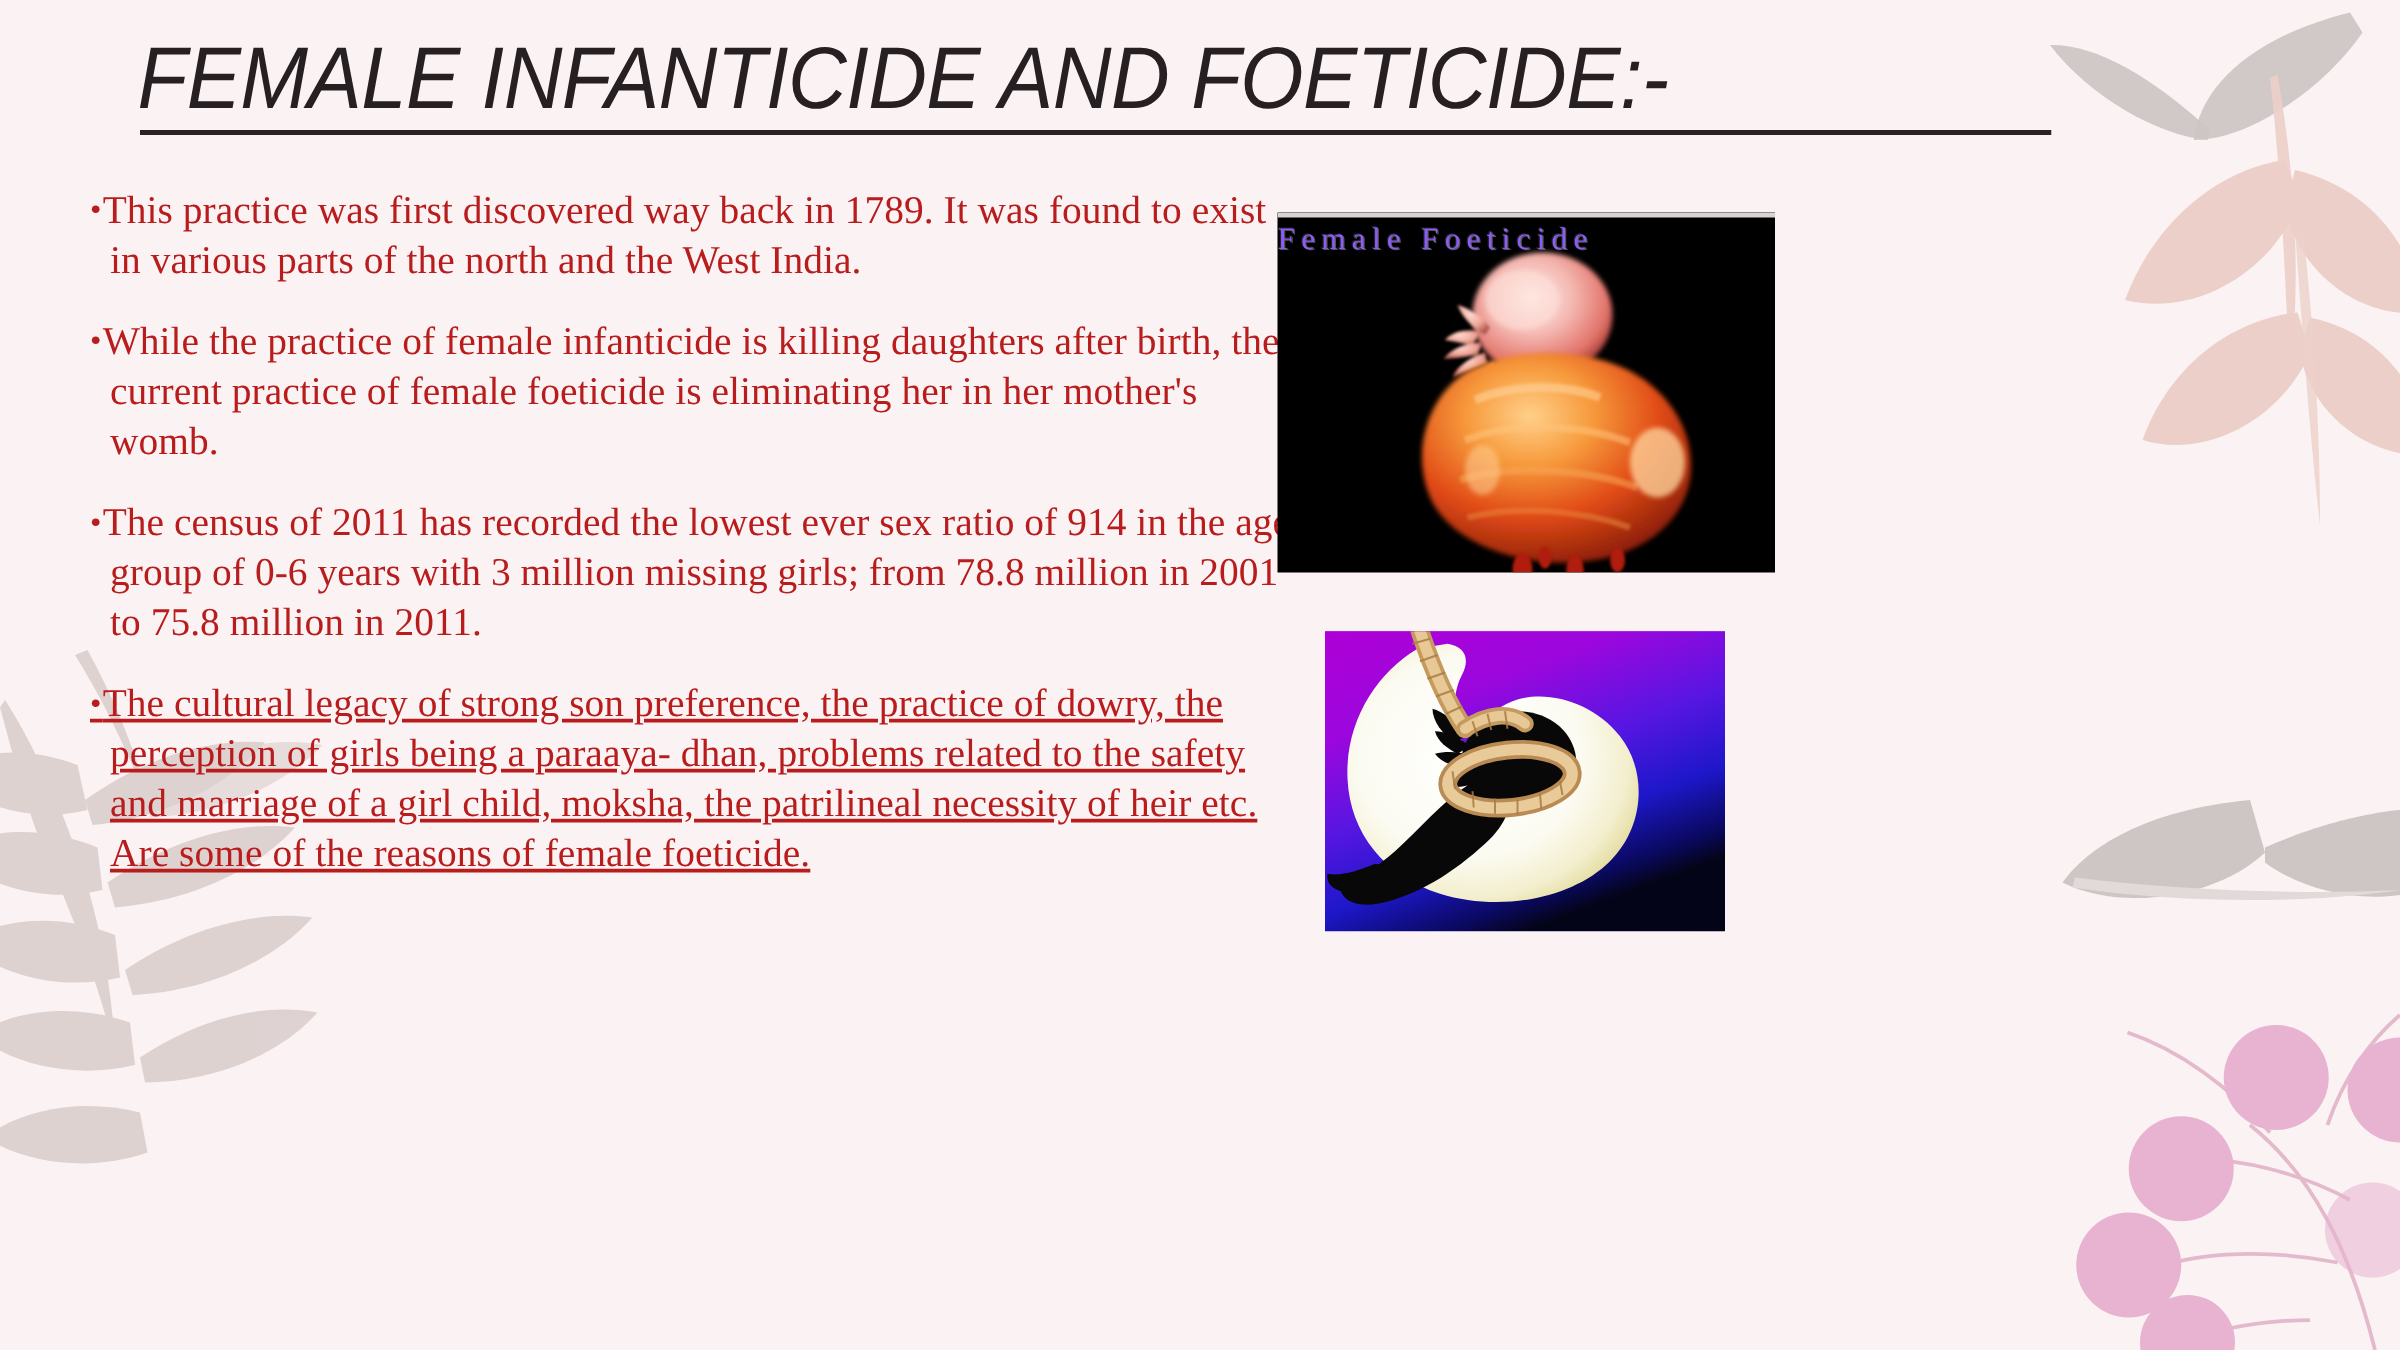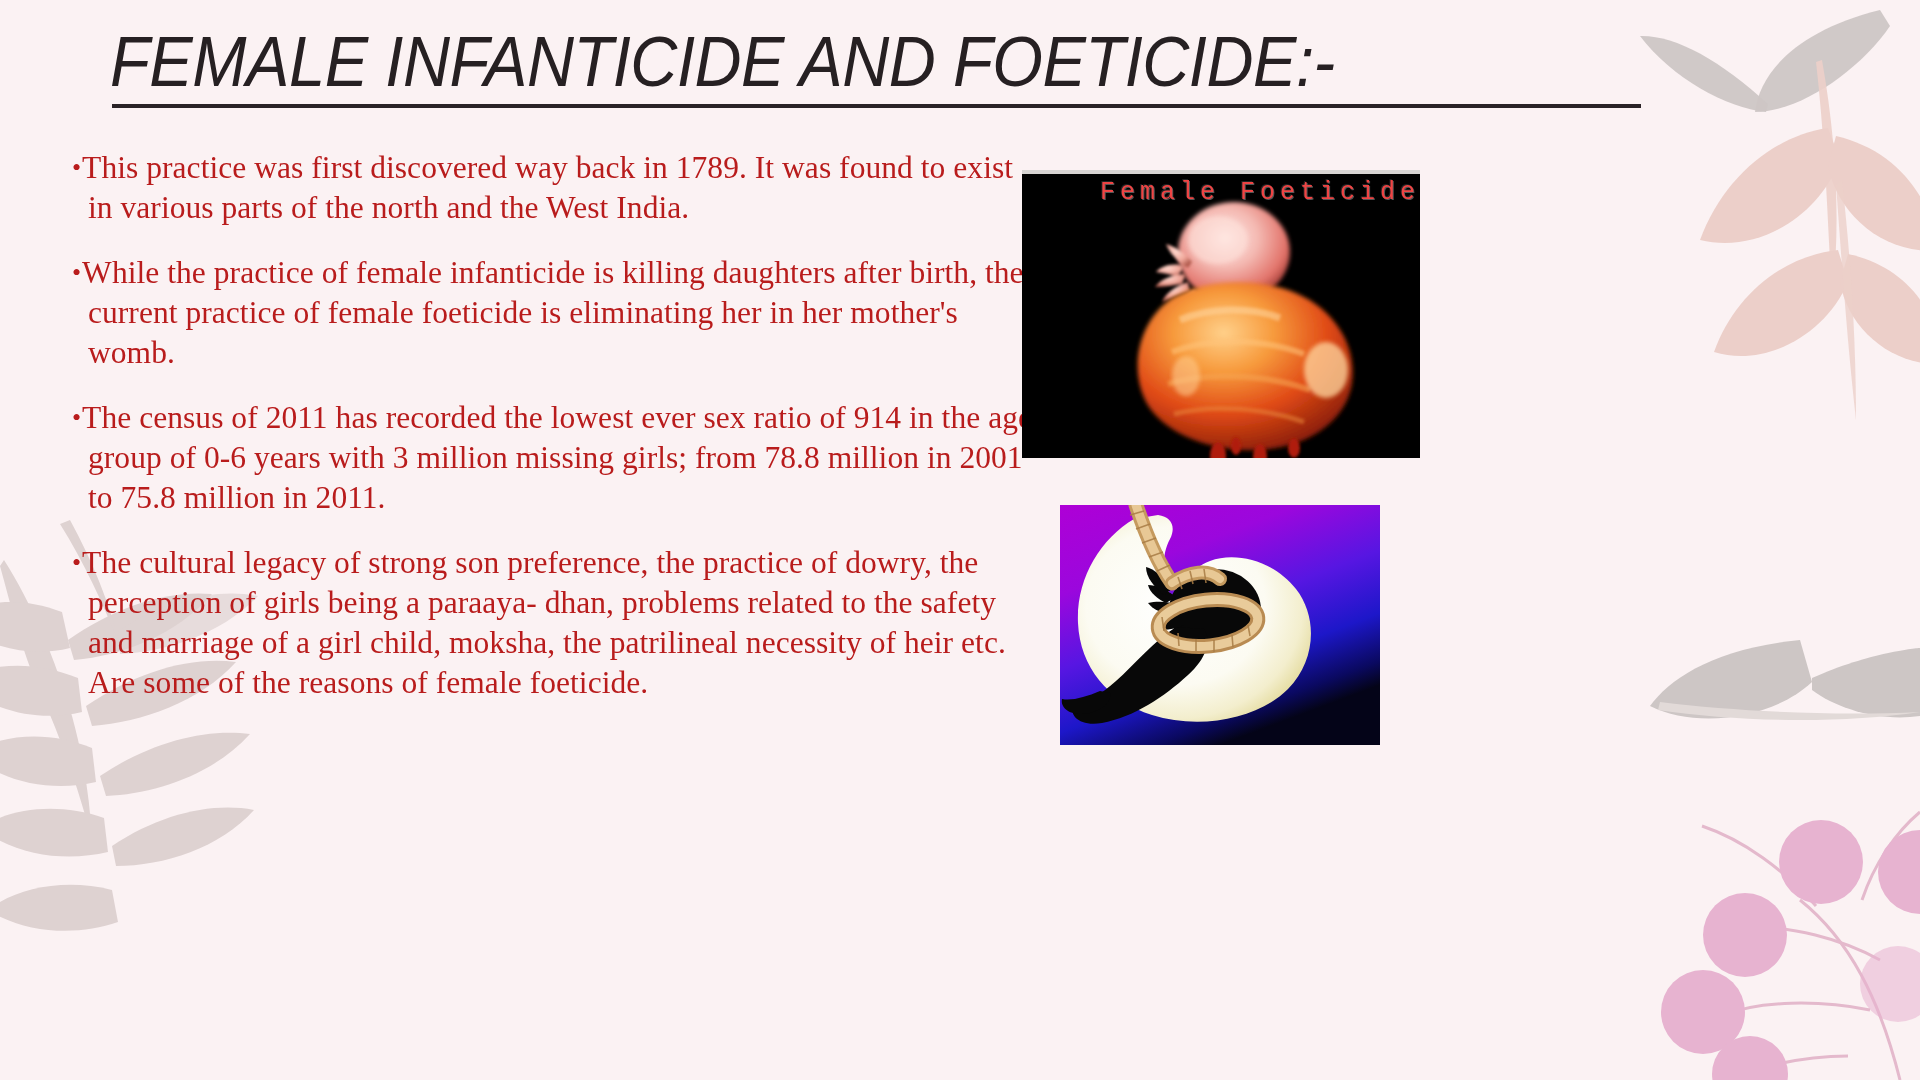--- a/index.html
+++ b/index.html
@@ -74,42 +74,42 @@
     margin: 0 0 25px 0;
     letter-spacing: 0.05px;
     text-indent: -16px;
     padding-left: 16px;
   }
   .bullet-para .dot {
     font-size: 26px;
     vertical-align: 2px;
     letter-spacing: 1px;
   }
-  .bullet-para:last-child { margin-bottom: 12px; }
+  .bullet-para:last-child { margin-bottom: 12px; text-decoration: underline; }
 
   
   .pic-foeticide {
     position: absolute;
     left: 1022px;
     top: 170px;
     width: 398px;
     height: 288px;
     background: #000;
     overflow: hidden;
   }
   .pic-foeticide .cap {
     position: absolute;
     top: 8px;
     left: 0;
     right: 0;
-    text-align: right;
-    font-family: Liberation Mono, monospace;
+    text-align: left;
+    font-family: Liberation Serif, serif;
     font-size: 25px;
     letter-spacing: 5px;
-    color: #ef4444;
+    color: #8b5cf6;
     text-shadow: 1px 1px 0 #555, -1px -1px 0 #222;
   }
   .pic-foeticide .topstrip {
     position: absolute;
     left: 0; top: 0; right: 0; height: 4px;
     background: #d7d4d2;
   }
 
   
   .pic-noose {

